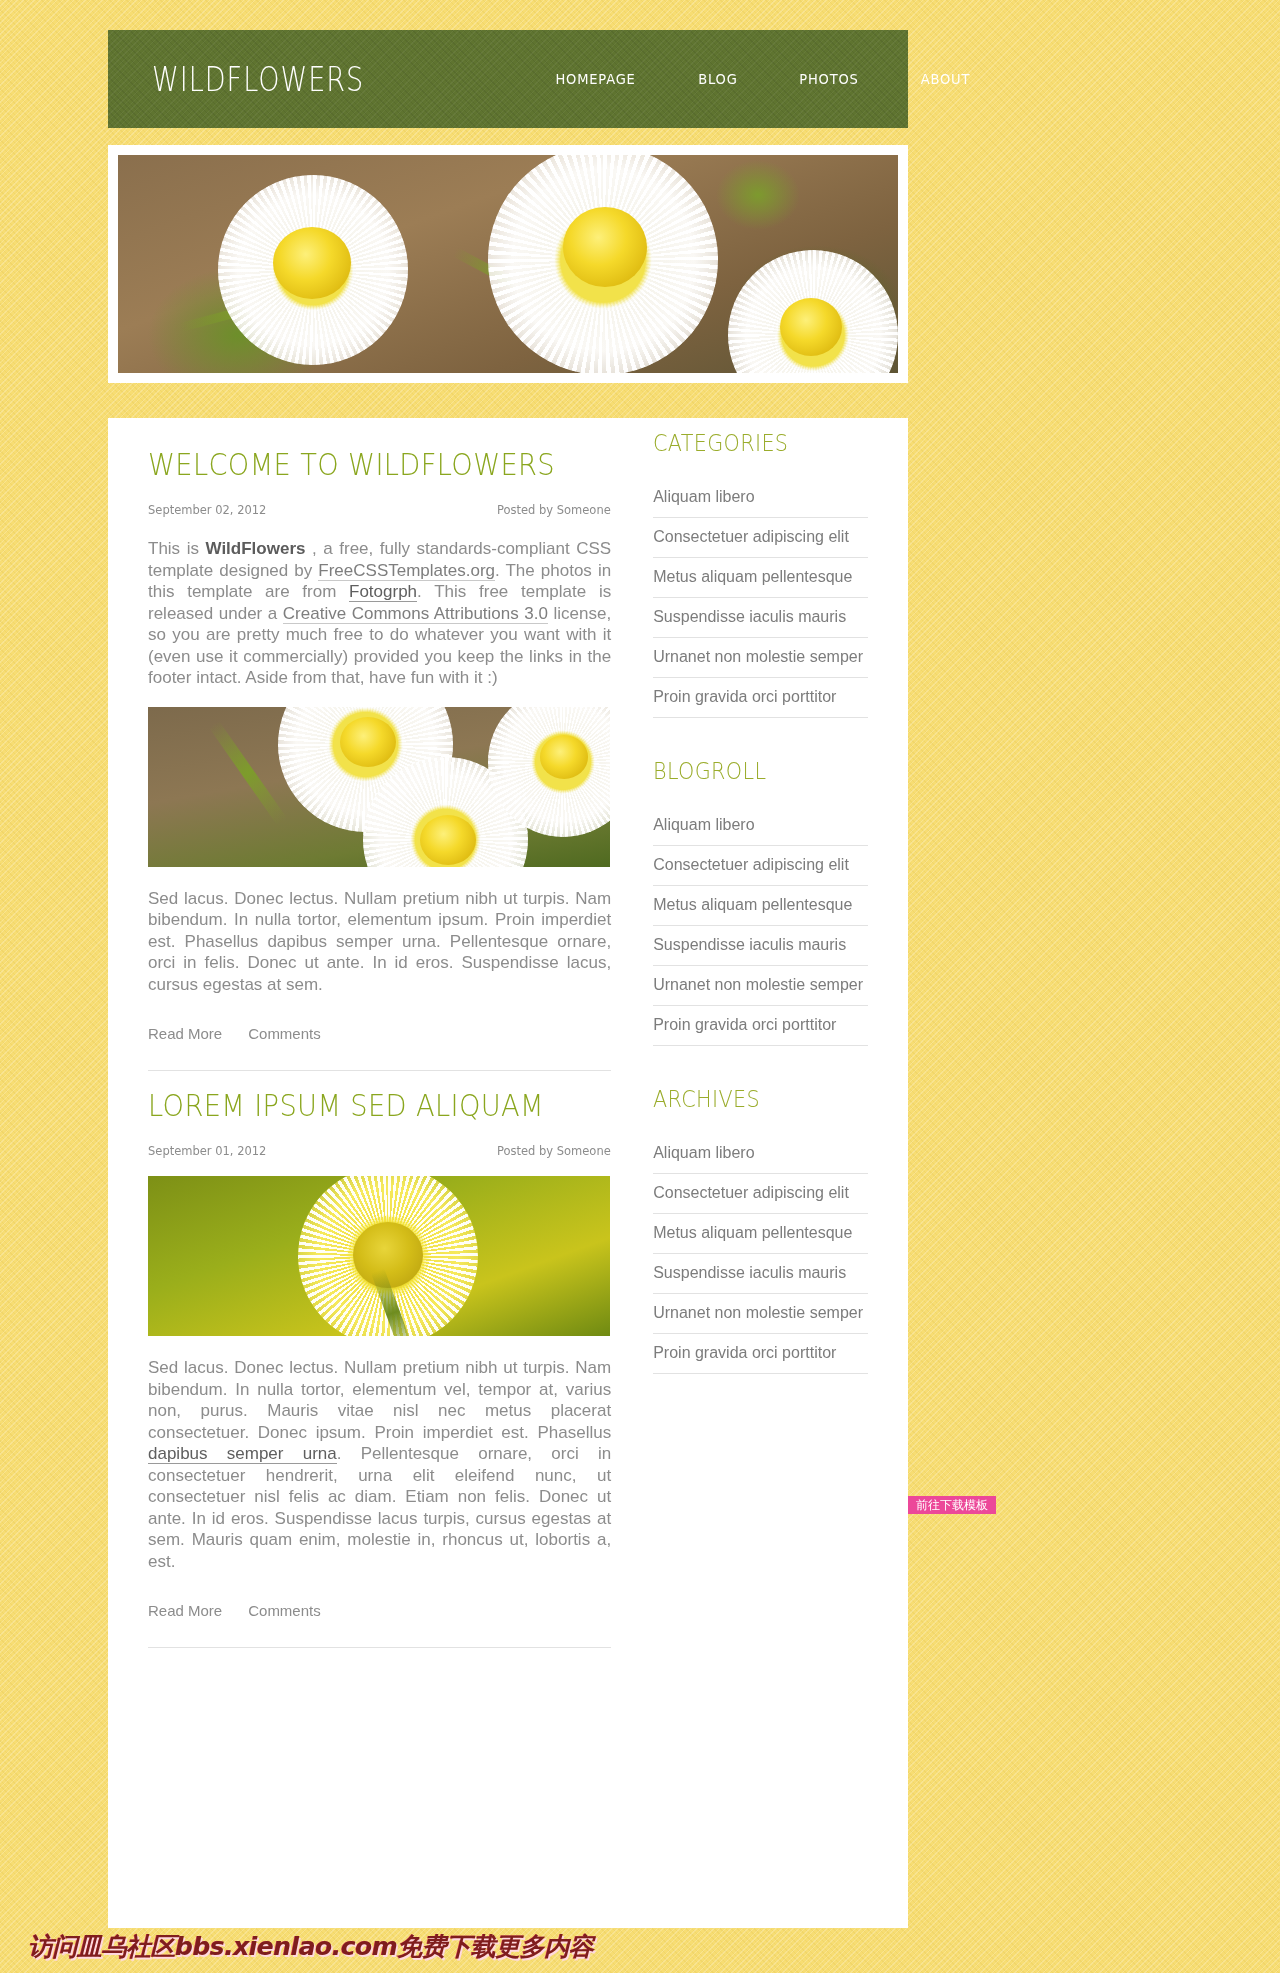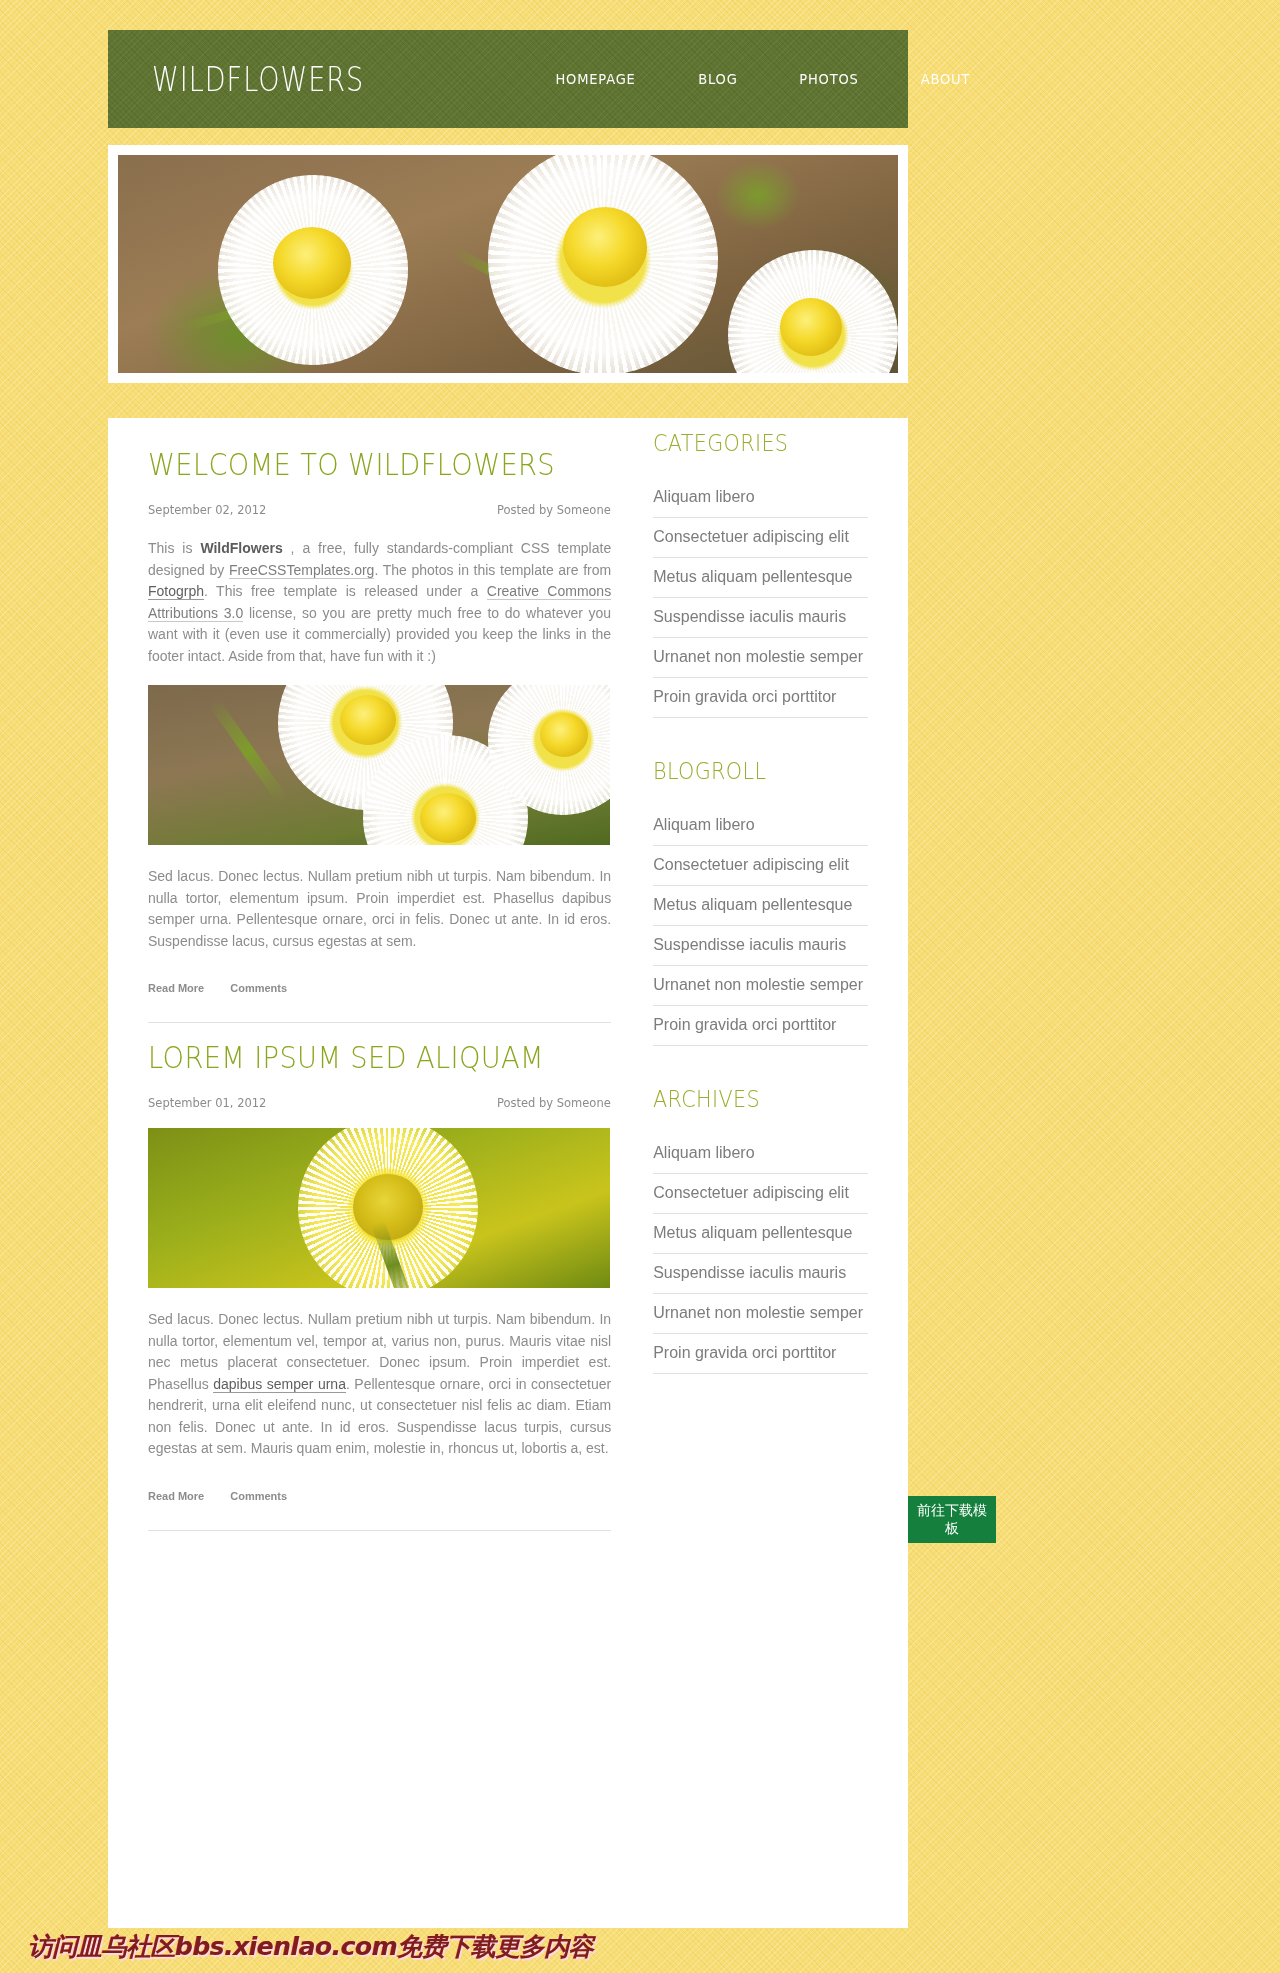--- a/index.html
+++ b/index.html
@@ -152,21 +152,21 @@
     justify-content: space-between;
     color: #8c8c8c;
     font-size: 12.5px;
     margin-top: 20px;
     font-family: "DejaVu Sans", sans-serif;
   }
   .post-meta .m { transform: scaleX(0.92); transform-origin: left center; }
   .post-meta .m.right { transform-origin: right center; }
   .post-body {
     color: #8c8c8c;
-    font-size: 14px;
+    font-size: 17px;
     line-height: 21.5px;
     text-align: justify;
     margin-top: 21px;
     font-family: "Liberation Sans", sans-serif;
   }
   .post-body b { color: #5c5c5c; font-weight: bold; }
   .post-body .lnk { color: #7e7e7e; border-bottom: 1px solid #c9c9c9; }
   .post-body .lnk-b { color: #5f5f5f; border-bottom: 1px solid #9a9a9a; }
 
   .post-photo {
@@ -180,24 +180,23 @@
   .photo-b { background: linear-gradient(160deg, #7d9016 0%, #9aae1b 35%, #c9c41c 70%, #6f8a12 100%); }
 
   .post-links {
     display: flex;
     gap: 26px;
     margin-top: 30px;
     padding-bottom: 28px;
   }
   .post-links a {
     color: #8c8c8c;
-    font-size: 11px;
+    font-size: 15px;
     text-decoration: none;
     font-family: "Liberation Sans", sans-serif;
-    font-weight: bold;
   }
   .divider { border-top: 1px solid #e2e2e2; }
 
   
   .side-title {
     color: #9aac2b;
     font-size: 23px;
     font-weight: 300;
     letter-spacing: 0.4px;
     margin: 0;
@@ -230,24 +229,24 @@
     text-shadow: 1.5px 1.5px 0 #ffd9df, -0.5px -0.5px 0 #e04a60;
     letter-spacing: -0.5px;
     font-family: "DejaVu Sans", sans-serif;
     white-space: nowrap;
   }
   .dl-button {
     position: absolute;
     left: 908px;
     top: 1496px;
     width: 88px;
-    height: 47px;
-    background: #15803d;
+    height: 18px;
+    background: #ec4899;
     color: #ffffff;
-    font-size: 14px;
+    font-size: 12px;
     display: flex;
     align-items: center;
     justify-content: center;
     border: none;
     cursor: pointer;
     font-family: "DejaVu Sans", sans-serif;
   }
 </style>
 </head>
 <body>

